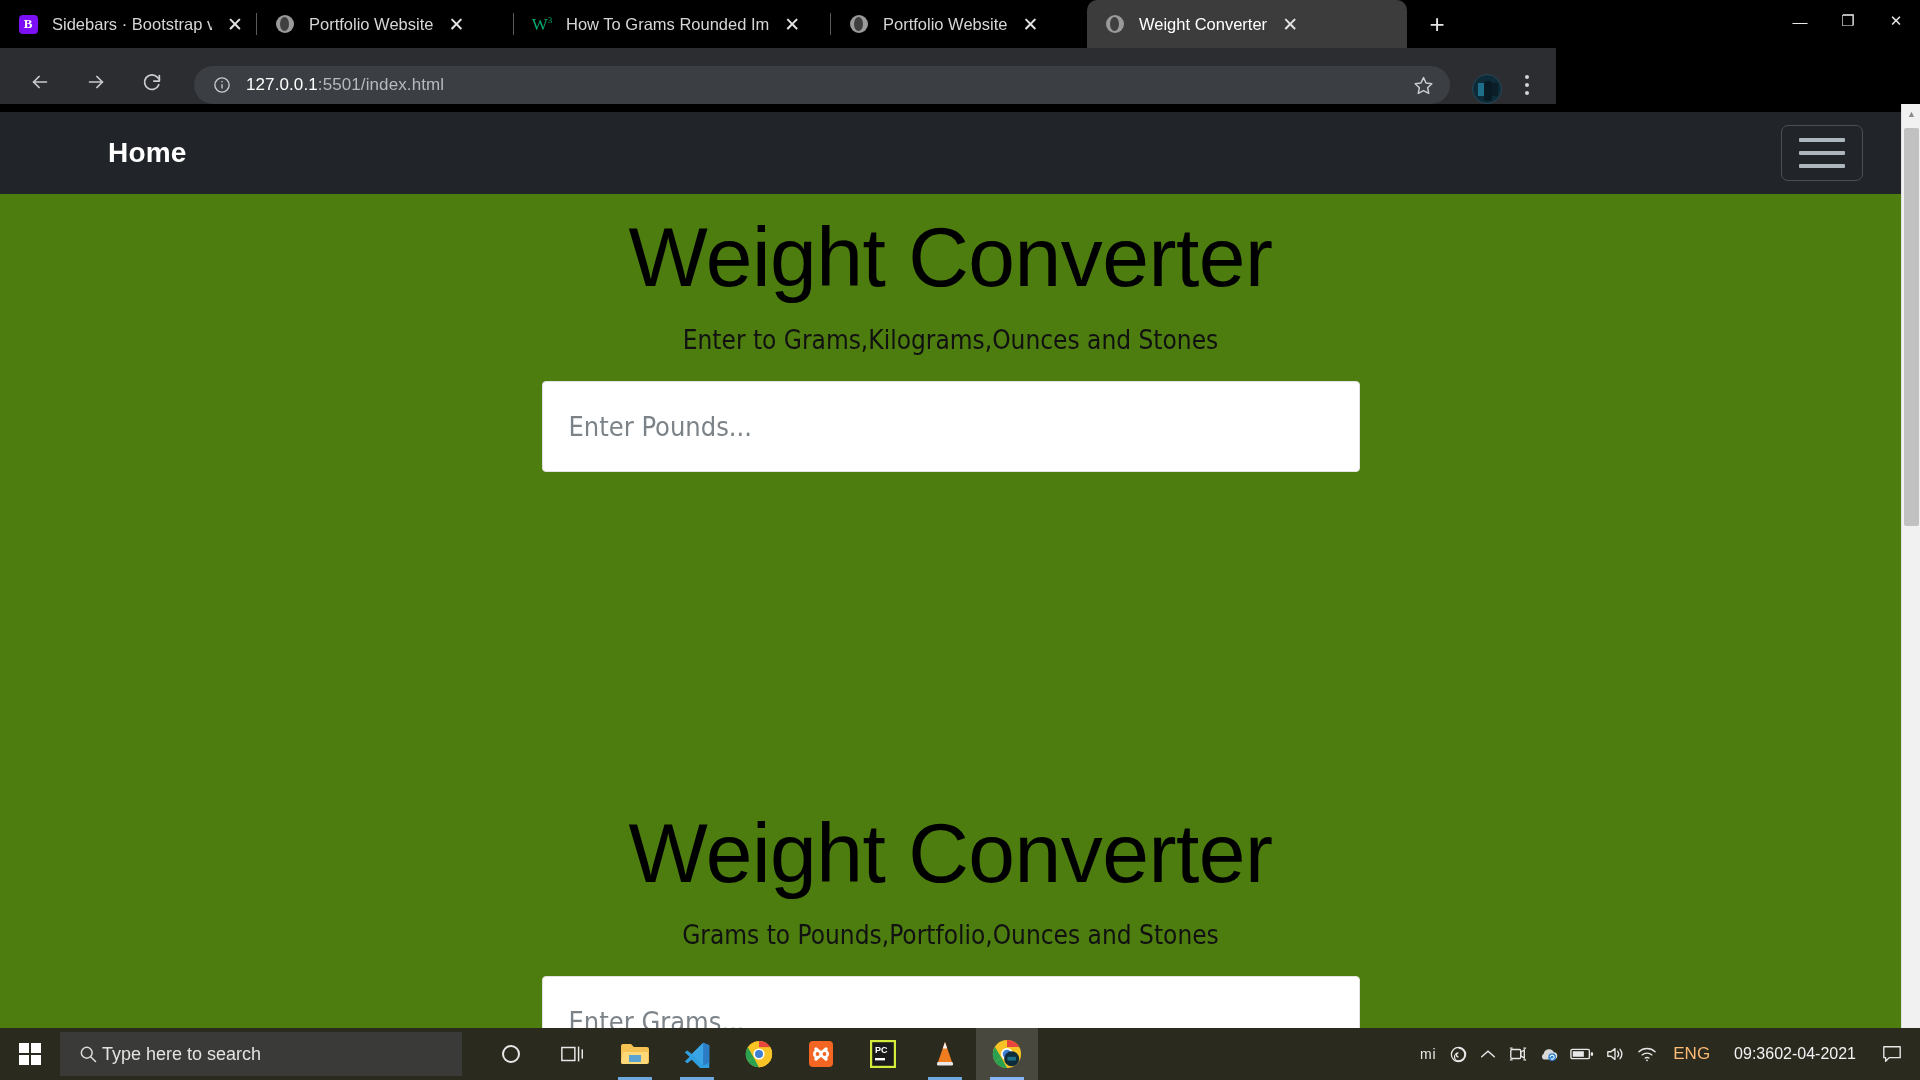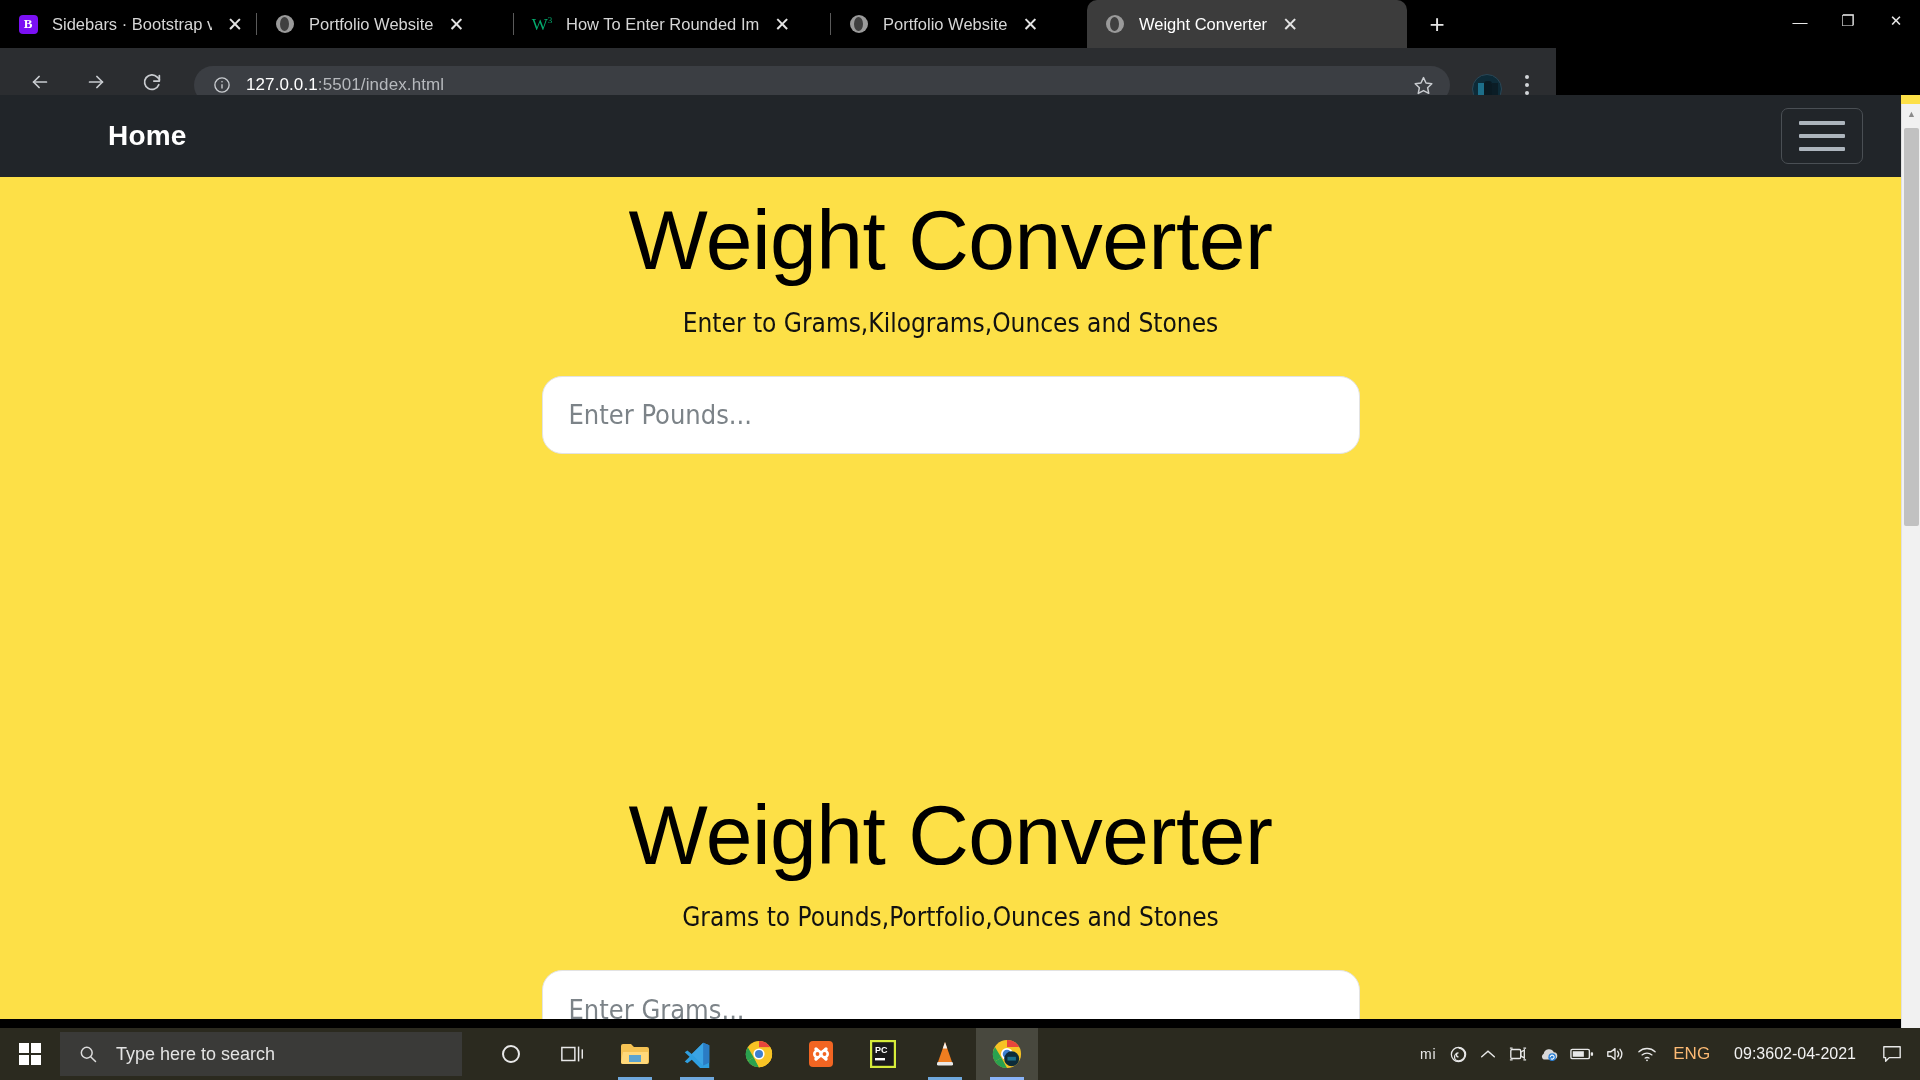--- a/index.html
+++ b/index.html
@@ -165,23 +165,23 @@
   }
   .kebab {
     width: 34px; height: 38px; flex: 0 0 34px;
     display:flex; flex-direction:column; align-items:center; justify-content:center;
     gap:4px;
   }
   .kebab i { width:4px; height:4px; border-radius:50%; background:#d2d5d9; display:block; }
 
   
   .viewport {
-    position: absolute; top: 95px; left: 0;
+    position: absolute; top: 112px; left: 0;
     width: 1920px; height: 924px;
-    background: #fde047;
+    background: #4d7c0f;
     overflow: hidden;
   }
   .page {
     position: absolute; top: 0; left: 0;
     width: 1901px;
   }
 
   
   .site-nav {
     height: 82px;
@@ -223,25 +223,25 @@
   .conv-sub {
     margin-top: 22px;
     font-size: 26px;
     color: #111111;
     font-family: "DejaVu Sans Condensed", "Liberation Sans", sans-serif;
     font-stretch: condensed;
   }
   .conv-input {
     display: block;
     width: 818px;
-    height: 78px;
-    margin: 38px auto 0 auto;
+    height: 91px;
+    margin: 26px auto 0 auto;
     background: #ffffff;
     border: 1px solid #e3e3e3;
-    border-radius: 20px;
+    border-radius: 4px;
     font-size: 27px;
     color: #6c757d;
     padding: 0 26px;
     outline: none;
     font-family: "DejaVu Sans Condensed", "Liberation Sans", sans-serif;
   }
   .conv-input::placeholder { color: #7c8388; }
 
   
   .scrollbar {
@@ -279,21 +279,21 @@
   }
   .winlogo i { background:#ffffff; display:block; }
   .search {
     width: 402px; height: 44px; flex: 0 0 402px;
     background: #3a3a38;
     display: flex; align-items: center;
     padding-left: 18px;
   }
   .search .mag { flex: 0 0 24px; display:flex; align-items:center; color:#dcdcdc; }
   .search .ph {
-    margin-left: 14px; color: #e3e3e3; font-size: 18px;
+    color: #e3e3e3; font-size: 18px;
     font-family: "Liberation Sans", sans-serif;
   }
   .tb-icons { display:flex; align-items:flex-start; margin-left: 18px; }
   .tb-item {
     width: 62px; height: 52px; flex: 0 0 62px;
     display:flex; align-items:center; justify-content:center;
     position: relative;
   }
   .tb-item.active { background: rgba(255,255,255,.14); }
   .tb-item.running::after {
@@ -347,21 +347,21 @@
         </span>
       <span class="tab-title">Portfolio Website</span>
       <span class="tab-close">✕</span>
     </div>
     <div class="tab-sep"></div>
 
     <div class="tab" style="width:316px">
       <span class="favicon">
           <span class="fav-w3">W<sup>3</sup></span>
         </span>
-      <span class="tab-title">How To Enter Rounded Im</span>
+      <span class="tab-title">How To Grams Rounded Im</span>
       <span class="tab-close">✕</span>
     </div>
     <div class="tab-sep"></div>
 
     <div class="tab" style="width:256px">
       <span class="favicon">
           <span class="fav-globe"></span>
         </span>
       <span class="tab-title">Portfolio Website</span>
       <span class="tab-close">✕</span>

